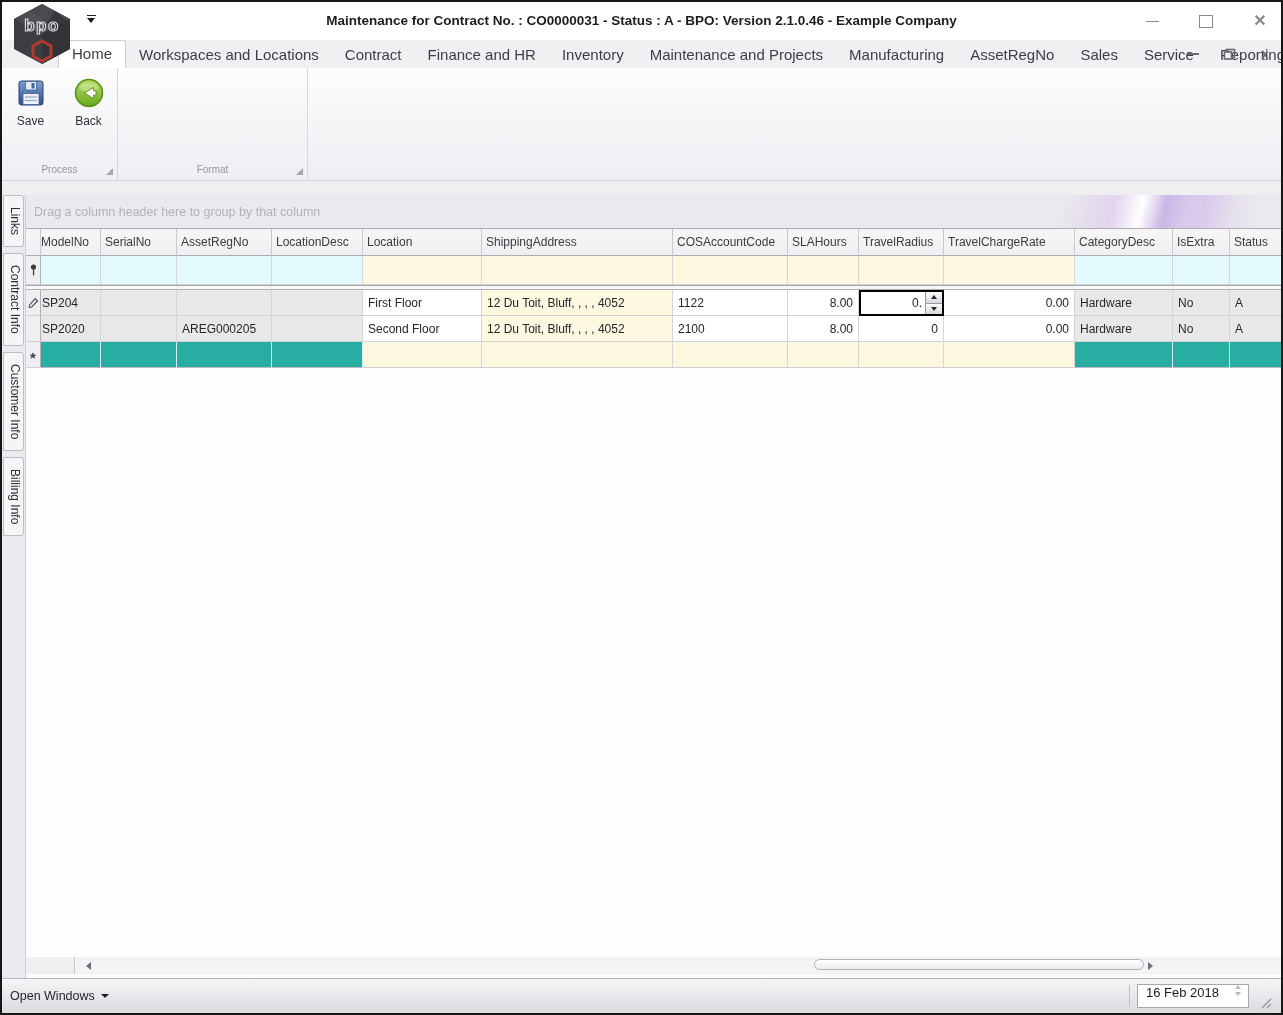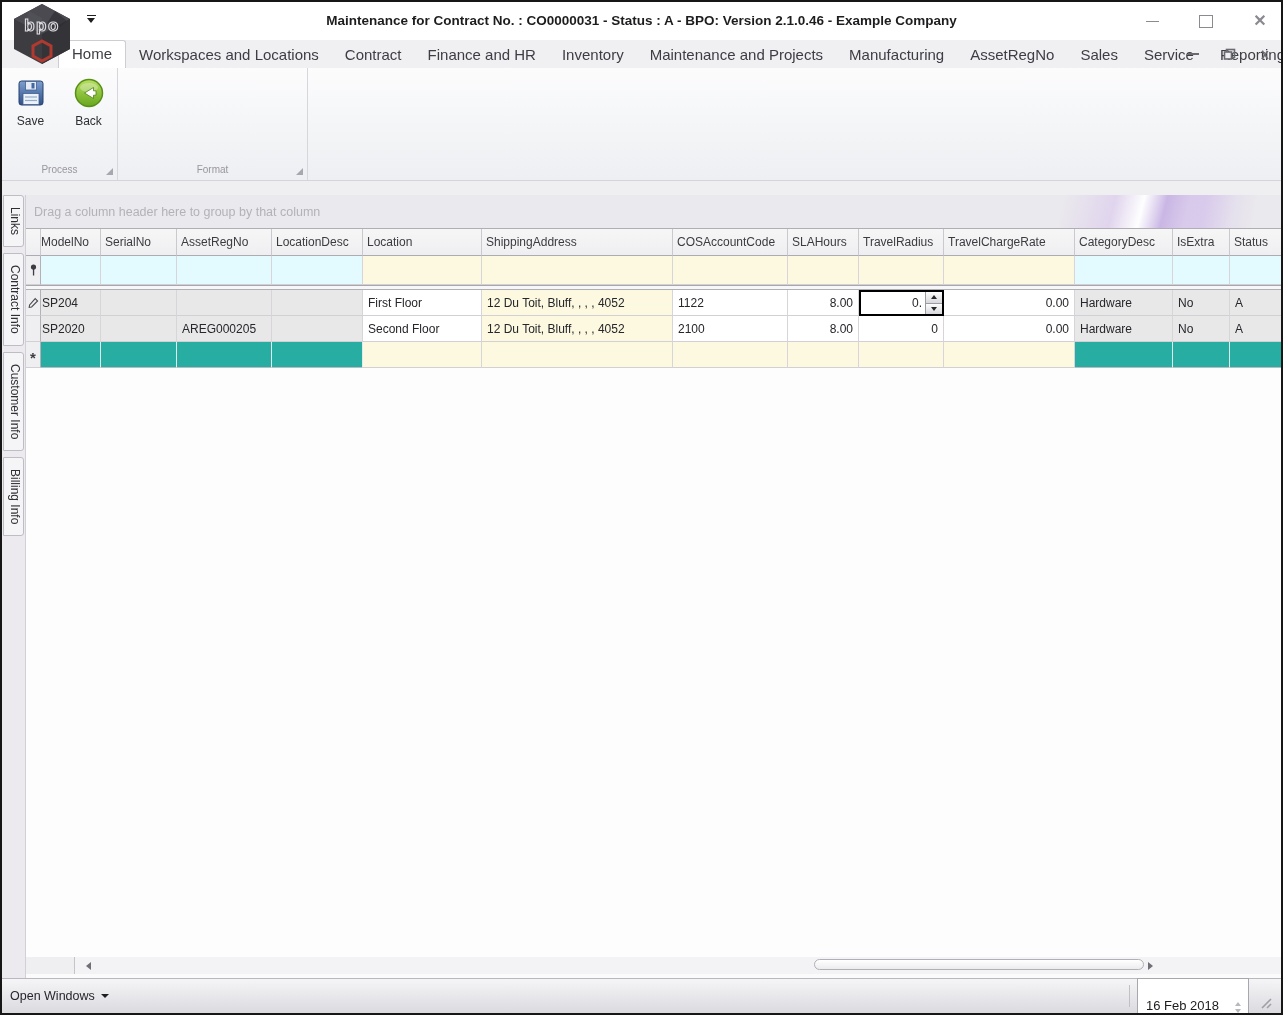--- a/index.html
+++ b/index.html
@@ -91,21 +91,21 @@
   .hs-arrow-r{position:absolute;left:1122px;top:4.5px;width:0;height:0;border-top:4.5px solid transparent;border-bottom:4.5px solid transparent;border-left:5.5px solid #6f6f76;}
   .hs-thumb{position:absolute;left:788px;width:330px;top:2px;height:11px;border-radius:6px;background:linear-gradient(#ffffff,#ecebee);border:1px solid #b2b0b6;box-sizing:border-box;}
   .pre-status{height:4px;background:#fbfbfc;flex:none;}
 
   
   .statusbar{height:34px;flex:none;background:linear-gradient(#f5f5f7,#dbdadf);border-top:1px solid #bab8be;display:flex;align-items:center;padding:0 8px;font-size:12.5px;color:#26262b;}
   .ow{display:flex;align-items:center;gap:6px;}
   .ow-caret{width:0;height:0;border-left:4px solid transparent;border-right:4px solid transparent;border-top:4.5px solid #1e1e22;}
   .sb-fill{flex:1;}
   .sb-sep{width:1px;height:22px;background:#c2c0c6;margin-right:7px;}
-  .datebox{width:112px;height:36px;background:#fff;border:1px solid #a9a7ae;display:flex;align-items:flex-end;box-sizing:border-box;}
+  .datebox{width:112px;height:24px;background:#fff;border:1px solid #a9a7ae;display:flex;align-items:flex-start;box-sizing:border-box;}
   .dateval{flex:1;padding-left:8px;font-size:13px;color:#1d1d1f;}
   .datespin{width:16px;display:flex;flex-direction:column;align-items:center;gap:3px;padding-right:2px;}
   .dtri-up{width:0;height:0;border-left:3.5px solid transparent;border-right:3.5px solid transparent;border-bottom:4px solid #b9b7bd;}
   .dtri-dn{width:0;height:0;border-left:3.5px solid transparent;border-right:3.5px solid transparent;border-top:4px solid #b9b7bd;}
   .grip{margin-left:10px;width:14px;height:14px;align-self:flex-end;margin-bottom:3px;}
 </style>
 </head>
 <body>
 
 <div class="window">

